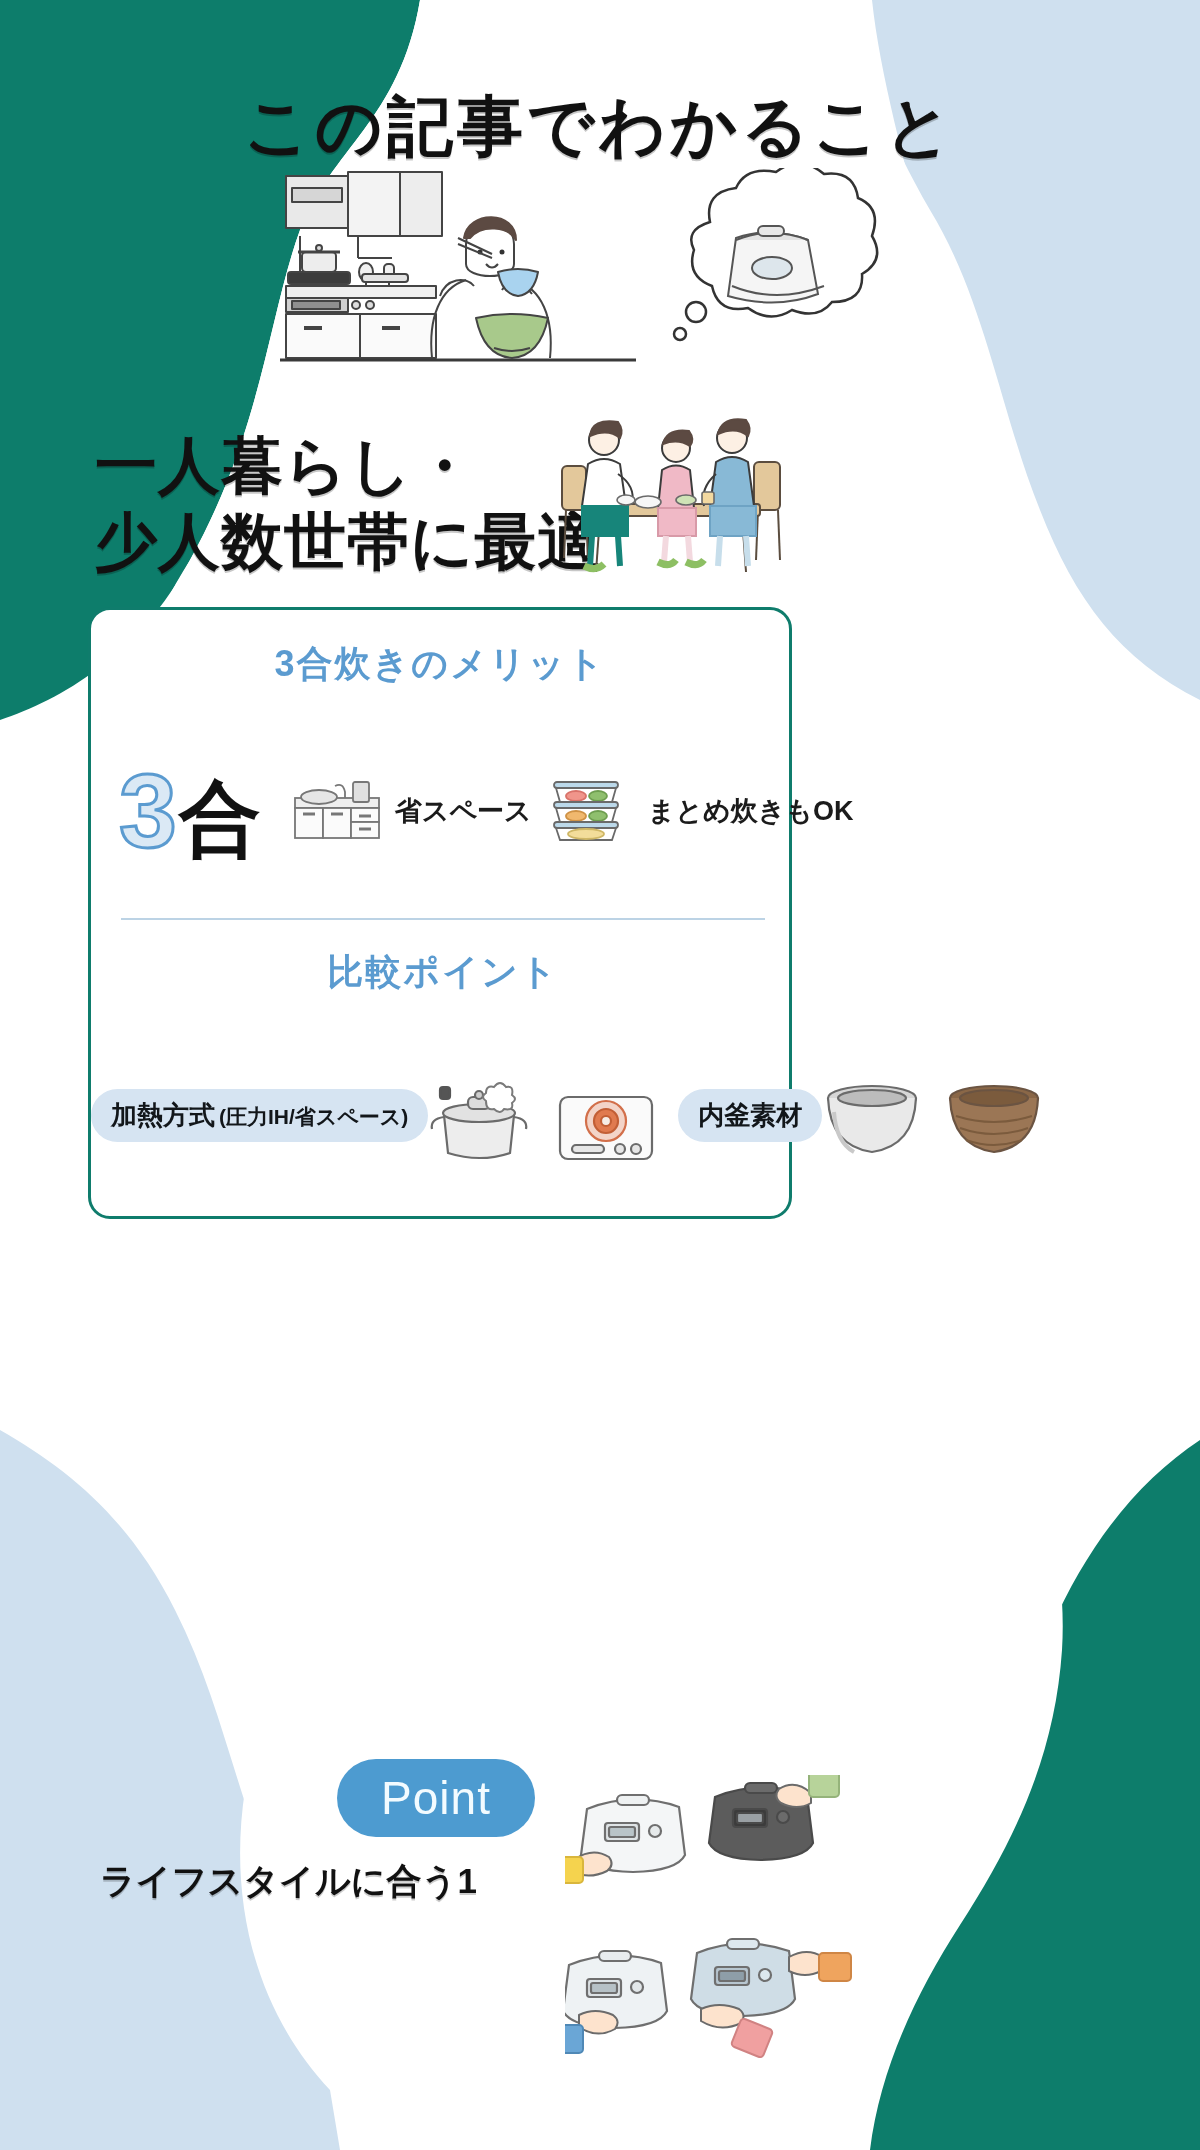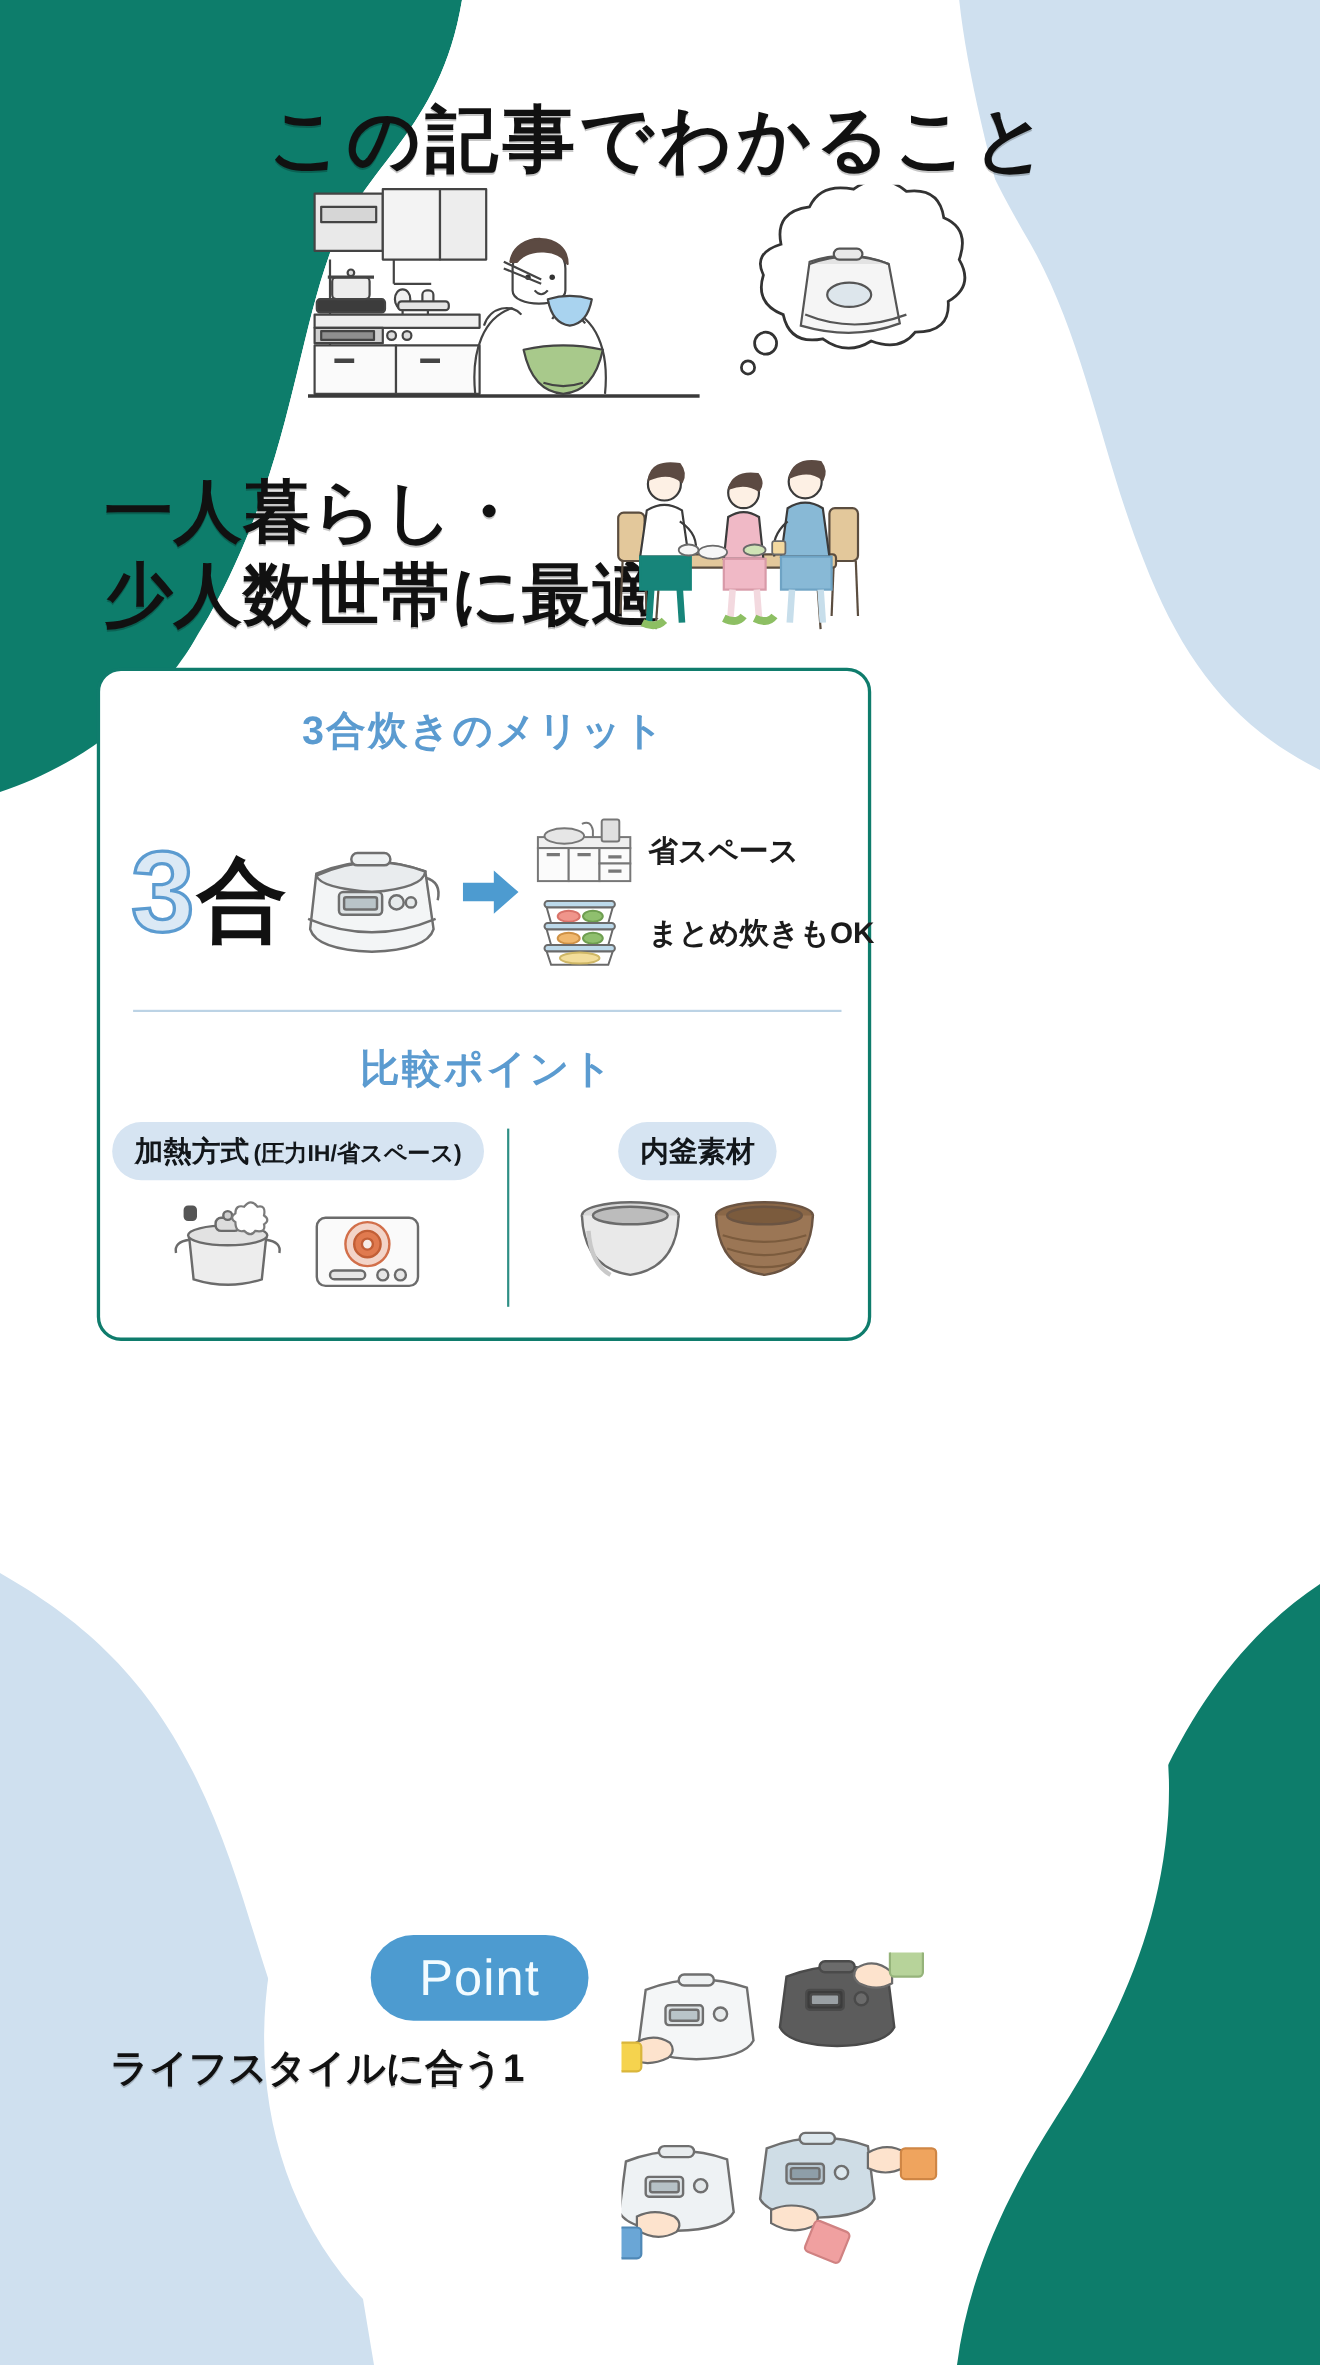--- a/index.html
+++ b/index.html
@@ -60,31 +60,31 @@
     display:flex;align-items:baseline;margin-left:28px;
   }
   .go-num{
     font-size:104px;color:#dbe9f5;-webkit-text-stroke:3px #5b9bd0;
     font-weight:bold;line-height:1;
   }
   .go-kanji{font-size:82px;color:#111;font-weight:bold;line-height:1;margin-left:2px;}
 
   .cooker-illu{width:150px;height:140px;margin-left:6px;}
   .arrow-illu{width:58px;height:46px;margin:0 12px;}
-  .benefit-col{display:flex;flex-direction:column;gap:12px;}
+  .benefit-col{display:flex;flex-direction:row;gap:12px;}
   .benefit-item{display:flex;align-items:center;gap:12px;}
   .benefit-icon{width:92px;height:62px;flex:none;}
   .benefit-text{font-size:27px;font-weight:bold;color:#1b1b1b;white-space:nowrap;}
 
   .divider{
     position:absolute;left:30px;top:308px;width:644px;height:2px;background:#bcd3e5;
   }
 
   .compare-wrap{position:absolute;left:0;top:410px;width:704px;height:190px;display:flex;}
-  .compare-col{flex:1;display:flex;flex-direction:column;align-items:center;}
+  .compare-col{flex:1;display:flex;flex-direction:row;align-items:center;}
   .compare-col.left{flex:1.12;}
   .vsplit{width:2px;background:#2f8f85;margin:6px 10px 22px 10px;}
   .pill{
     background:#d6e4f2;border-radius:30px;padding:9px 20px;
     font-size:26px;font-weight:bold;color:#12161a;white-space:nowrap;
     display:flex;align-items:baseline;gap:4px;
   }
   .pill .small{font-size:21px;font-weight:bold;}
   .compare-icons{display:flex;gap:22px;margin-top:16px;align-items:flex-end;}
 

